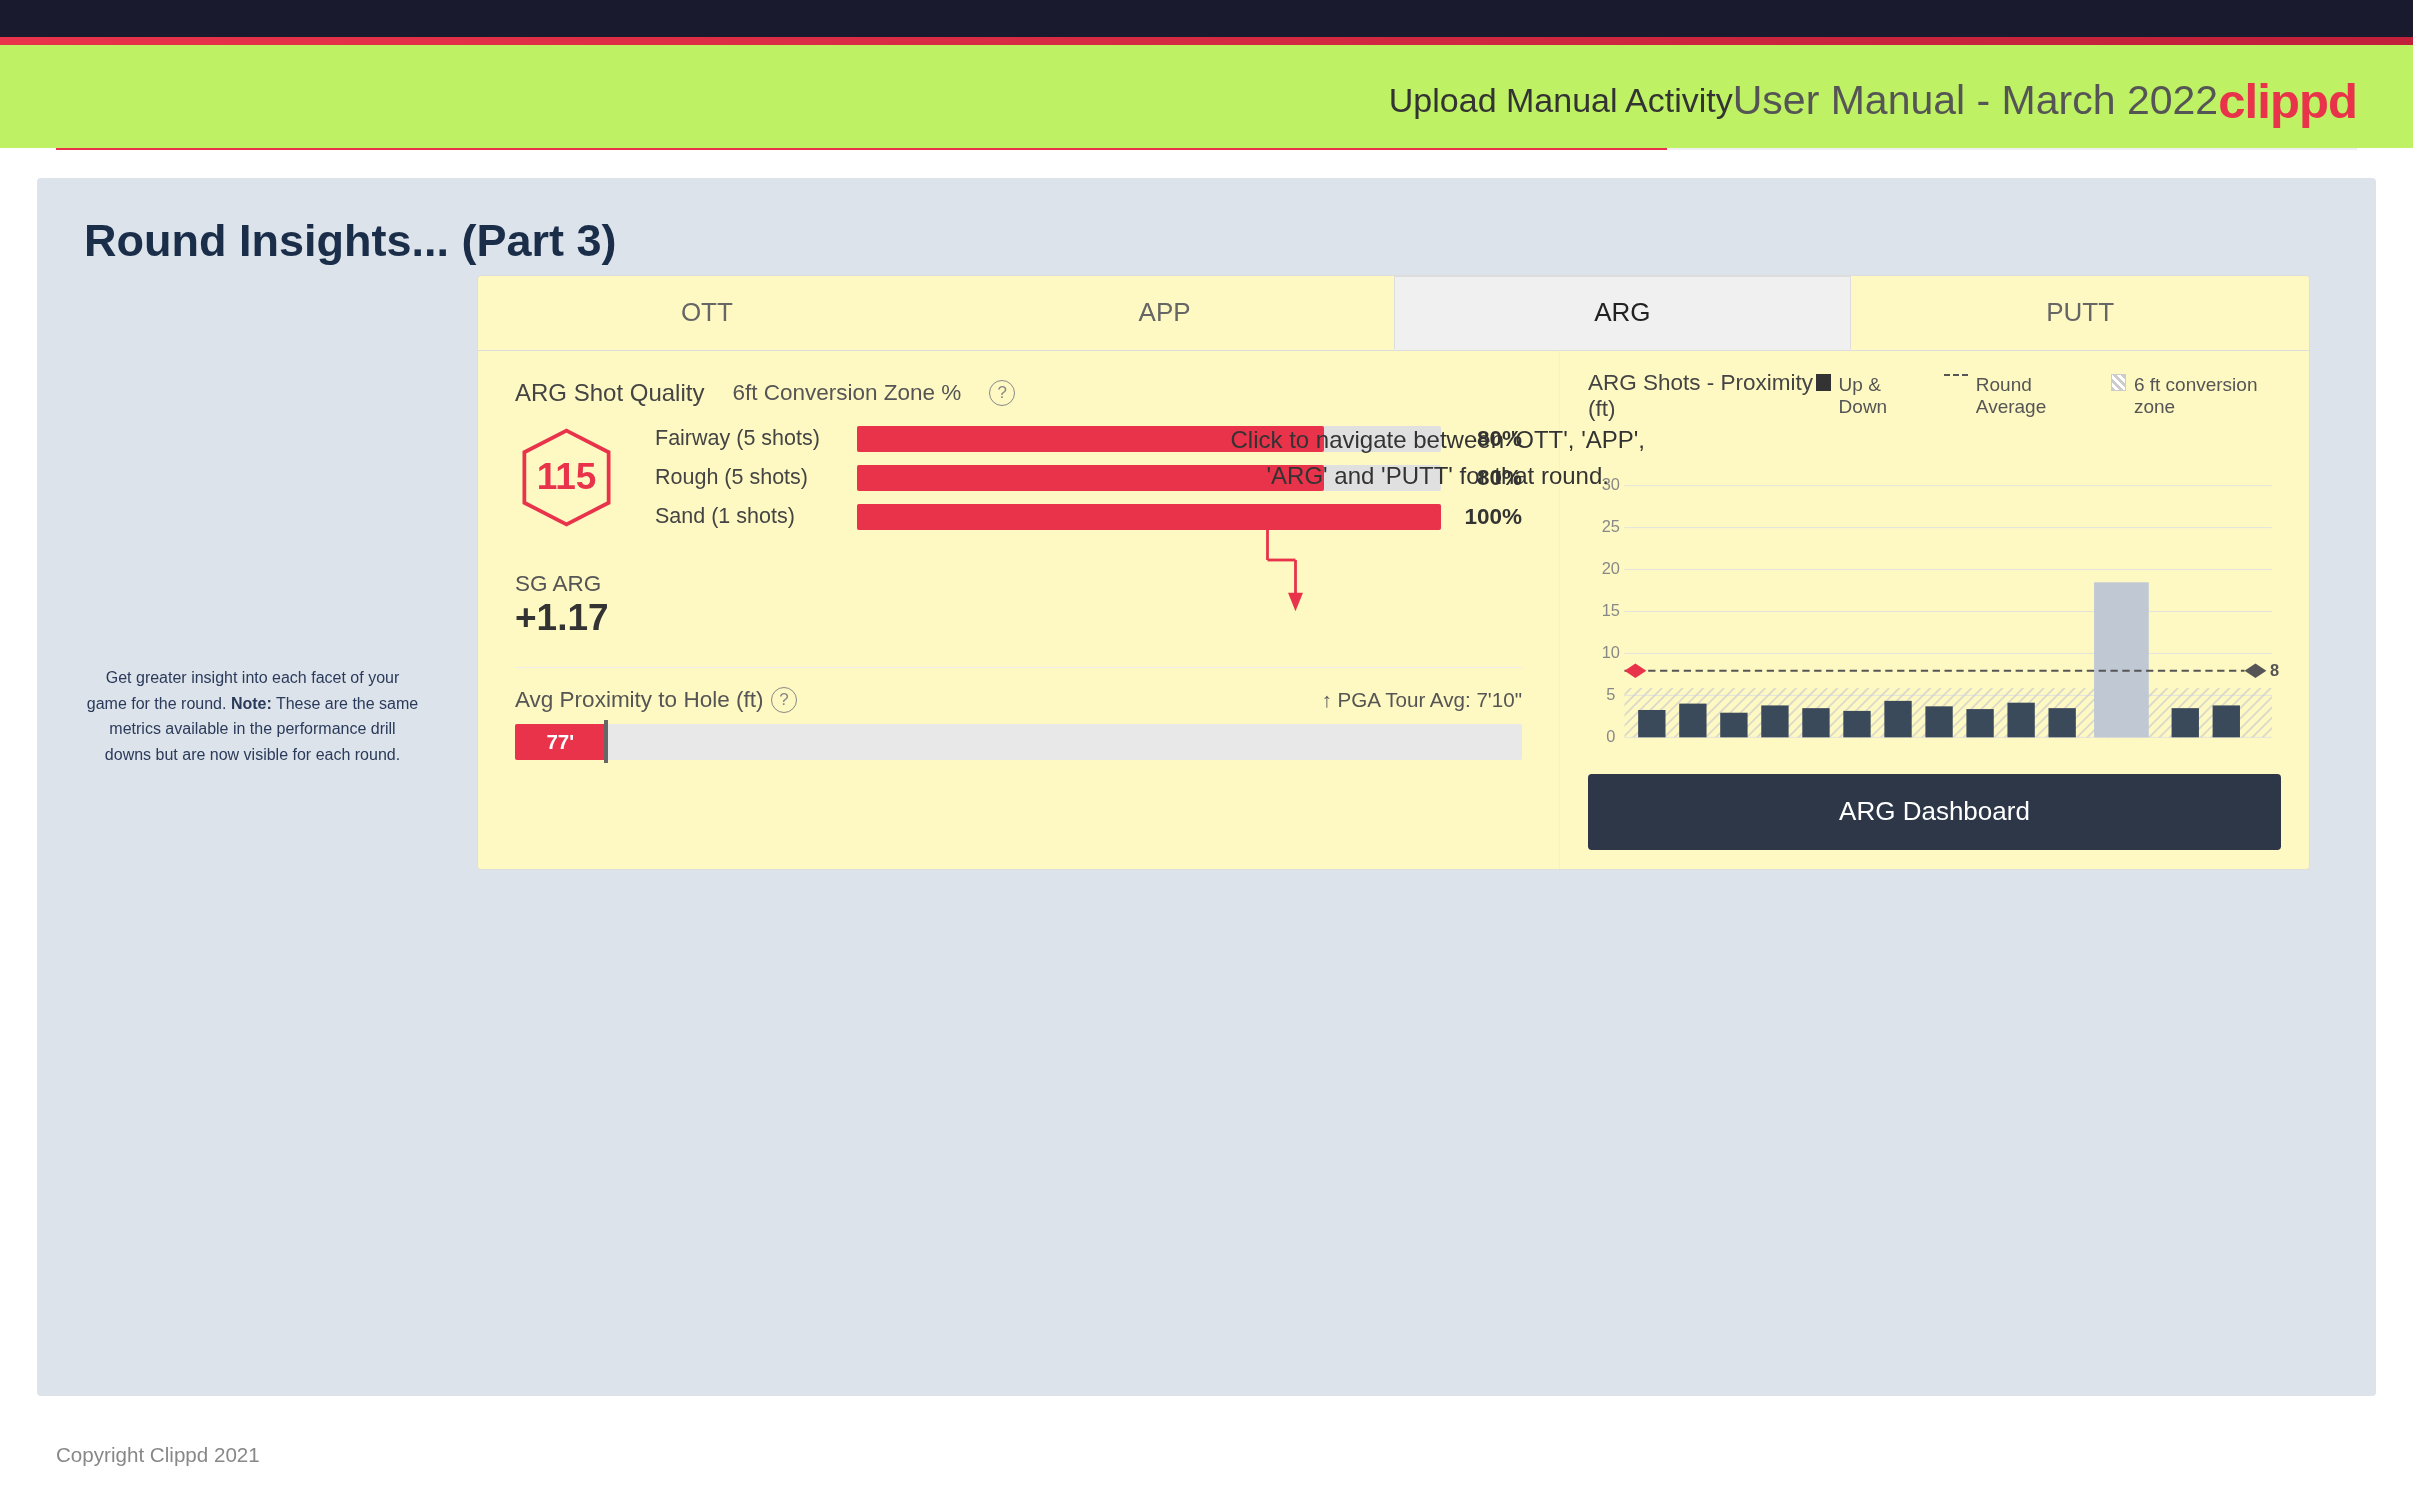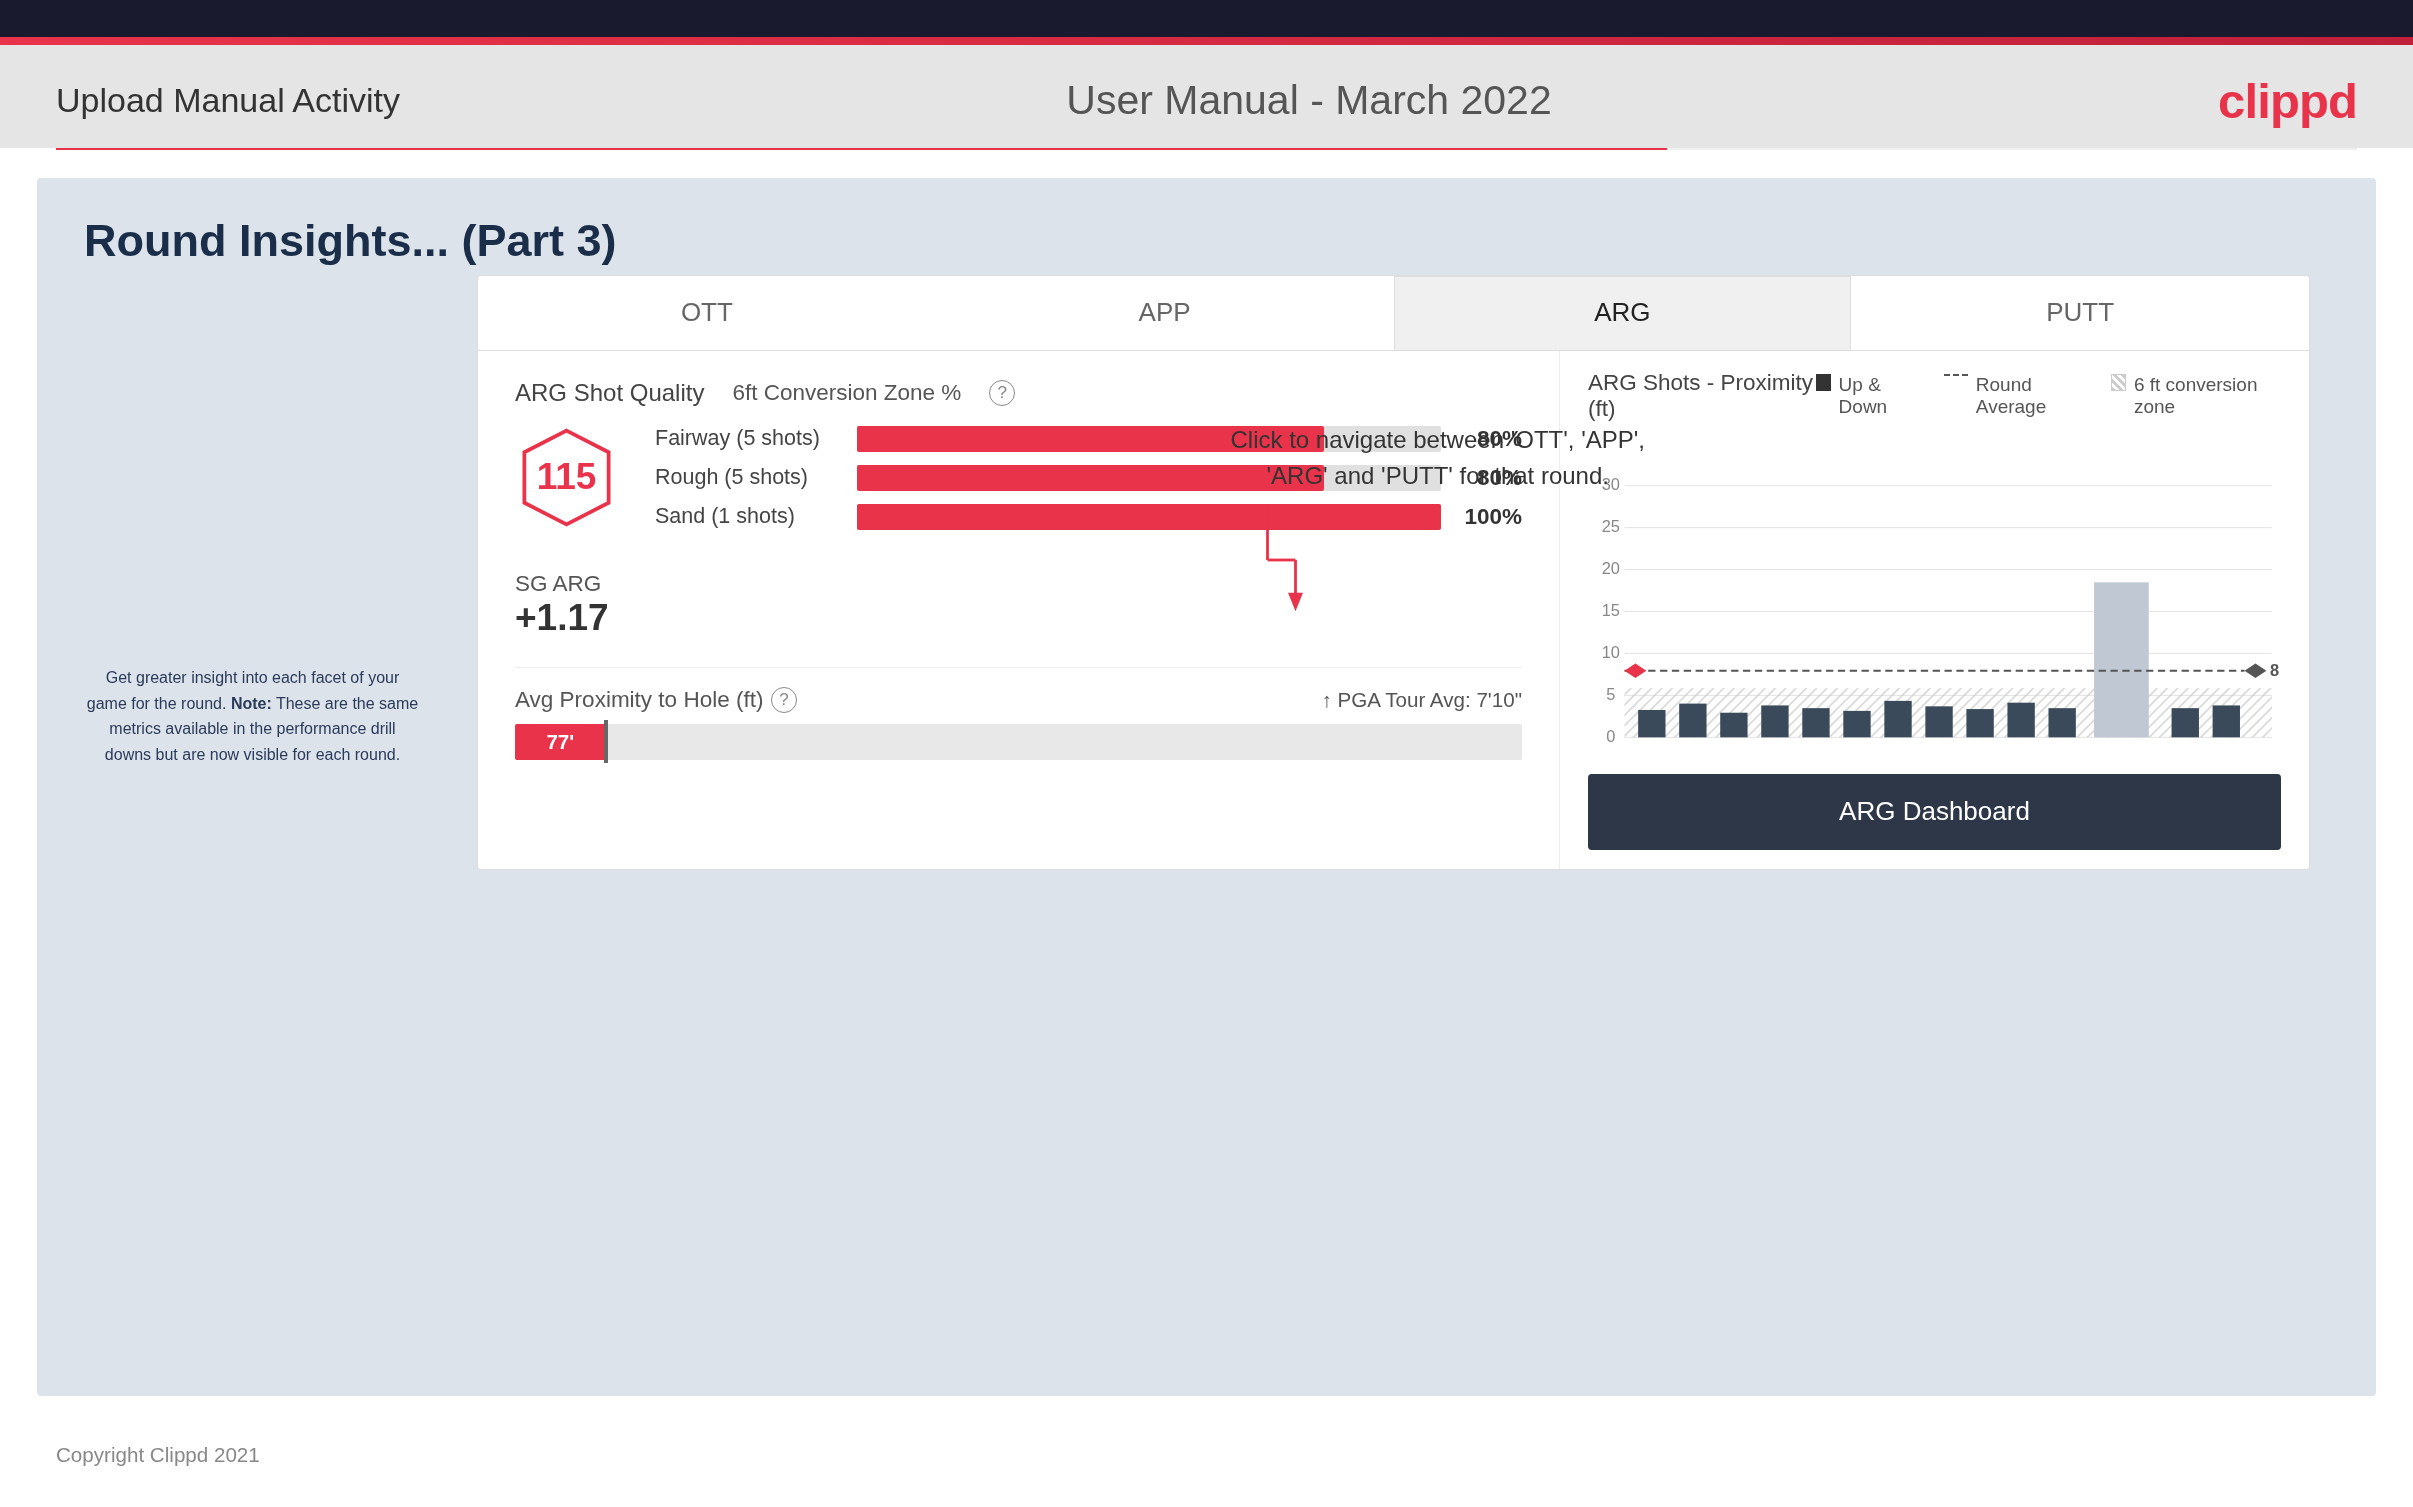--- a/index.html
+++ b/index.html
@@ -19,23 +19,23 @@
     .accent-bar {
       background: linear-gradient(to right, #e8334a, #c0203a);
       height: 7.5px;
       width: 100%;
     }
 
     
     .header {
       display: flex;
       align-items: center;
-      justify-content: space-between;
+      justify-content: flex-end;
       padding: 28px 56px 19px 56px;
-      background: #e5e5e5;
+      background: #bef264;
     }
     .header-left {
       display: flex;
       flex-direction: column;
     }
     .upload-title {
       font-size: 34px;
       color: #333;
       font-weight: 400;
     }
@@ -73,21 +73,21 @@
       margin-bottom: 7.5px;
     }
     .section-subtitle {
       font-size: 30px;
       color: #4a6080;
       margin-bottom: 37px;
     }
 
     
     .dashboard-card {
-      background: #ffffff;
+      background: #fef9c3;
       border-radius: 3.7px;
       margin-left: 393px;
       margin-right: 19px;
       border: 0.9px solid #ddd;
       position: relative;
     }
 
     
     .tabs-row {
       display: flex;

